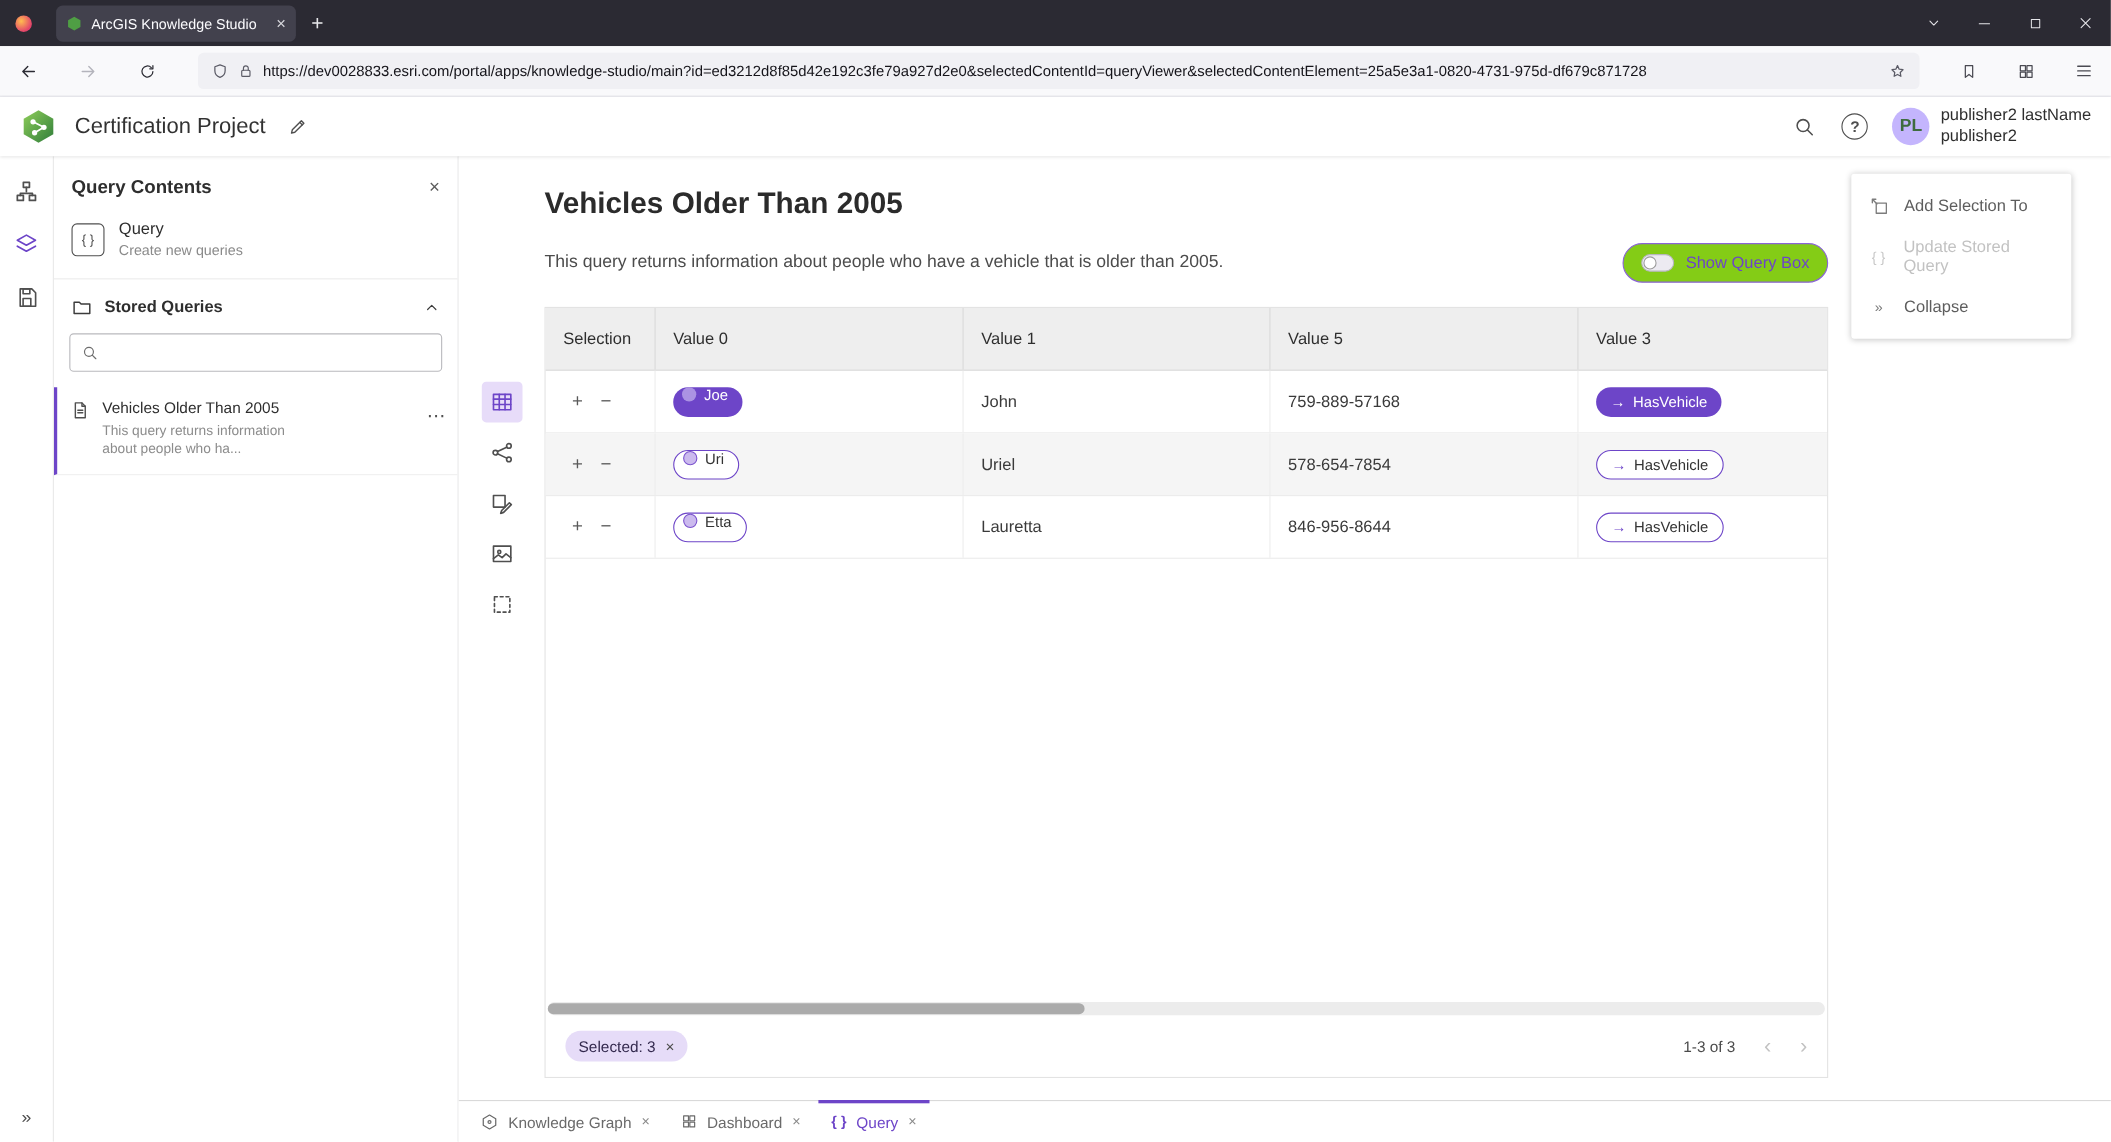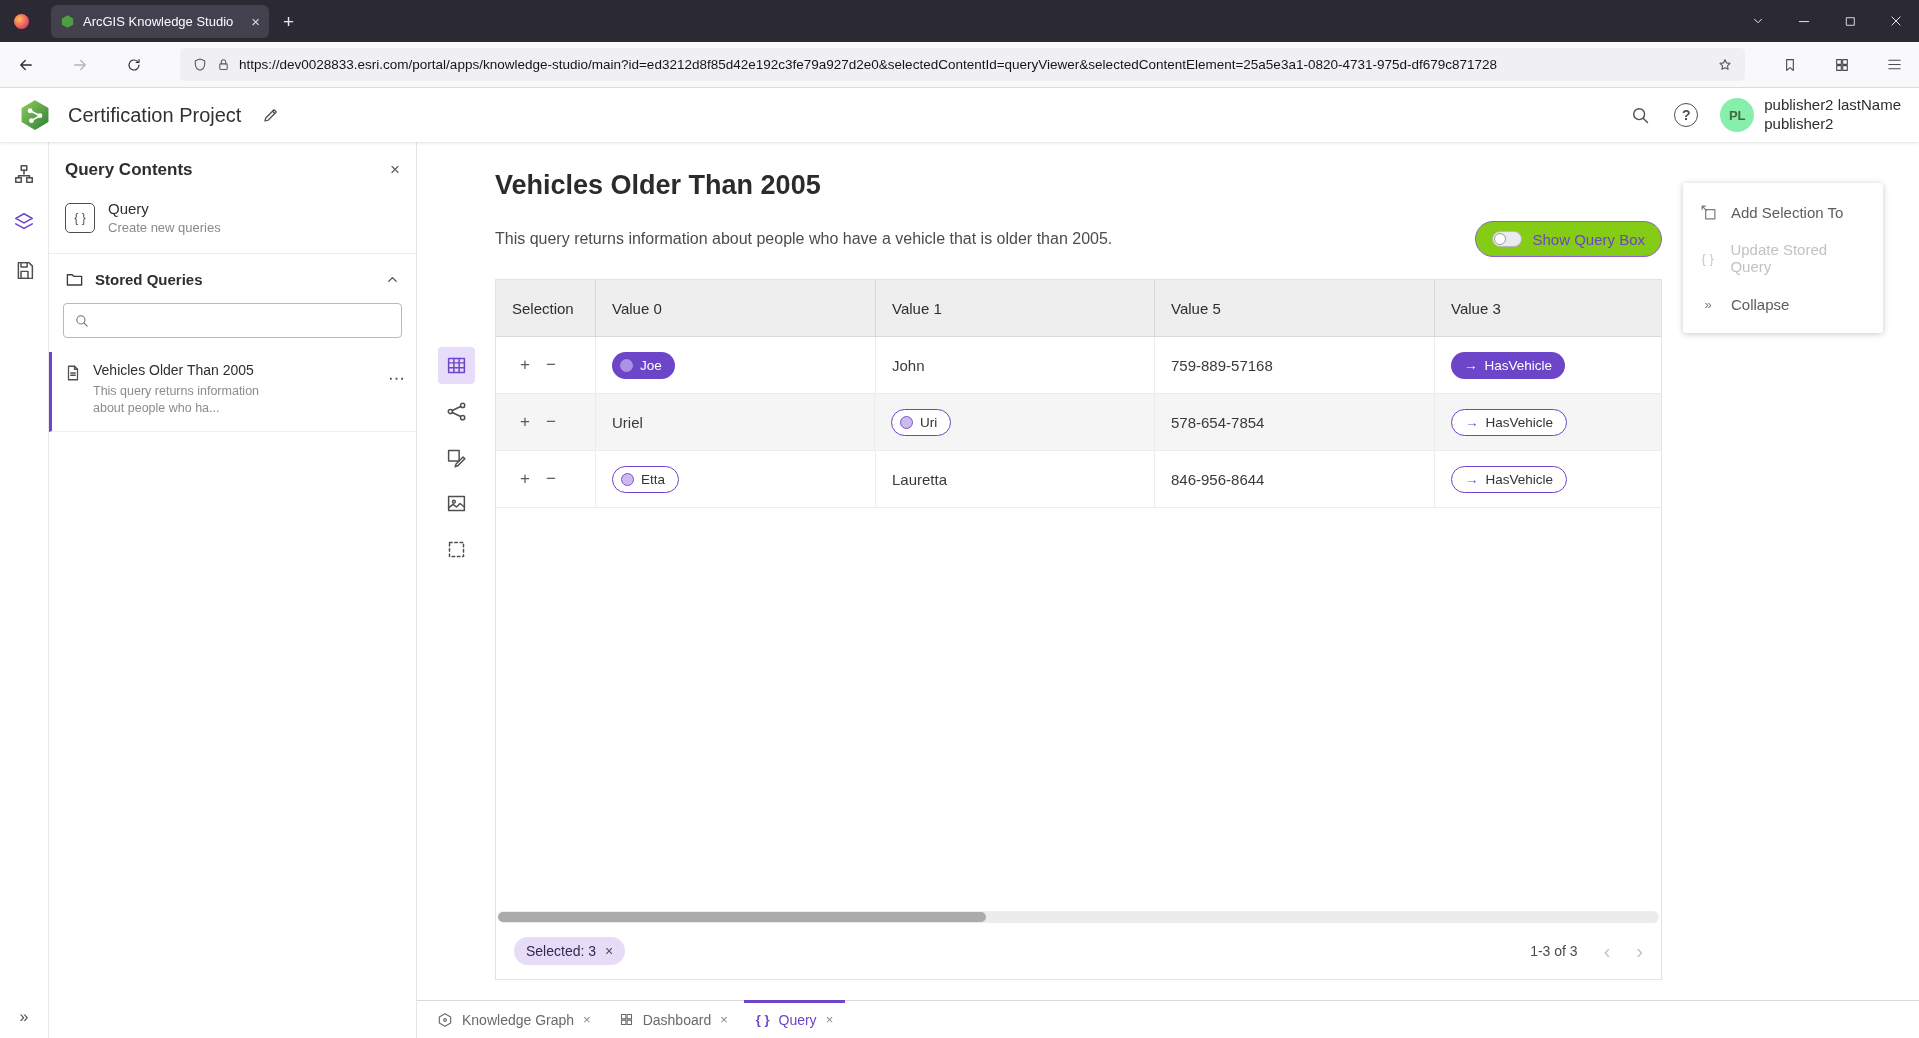--- a/index.html
+++ b/index.html
@@ -23,21 +23,21 @@
   .urlfield .url { flex:1; font-size:13.5px; color:#15141a; white-space:nowrap; overflow:hidden; }
   .toolic { width:30px; height:30px; display:flex; align-items:center; justify-content:center; color:#4a4a52; }
 
   
   .app-header { height:54px; background:#fff; display:flex; align-items:center; padding:0 18px; box-shadow:0 1px 3px rgba(0,0,0,.12); position:relative; z-index:30; flex:none; }
   .logo { width:34px; height:34px; flex:none; }
   .app-title { font-size:20px; font-weight:500; color:#323232; margin:0 12px 0 16px; }
   .hdr-ic { width:36px; height:36px; display:flex; align-items:center; justify-content:center; color:#4f4f4f; margin-left:10px; }
   .app-header .spacer { flex:1; }
   .helpcirc { width:24px; height:24px; border:1.6px solid #4f4f4f; border-radius:50%; display:flex; align-items:center; justify-content:center; font-size:14px; font-weight:700; }
-  .avatar { width:34px; height:34px; border-radius:50%; background:#86efac; color:#3f6b3f; font-size:13px; font-weight:700; display:flex; align-items:center; justify-content:center; margin:0 10px 0 16px; flex:none; }
+  .avatar { width:34px; height:34px; border-radius:50%; background:#c4b5fd; color:#3f6b3f; font-size:16px; font-weight:700; display:flex; align-items:center; justify-content:center; margin:0 10px 0 16px; flex:none; }
   .userblock { font-size:15px; color:#2e2e2e; line-height:1.25; }
 
   
   .app-body { flex:1; display:flex; min-height:0; }
   .rail { width:49px; background:#fff; border-right:1px solid #e8e8e8; display:flex; flex-direction:column; align-items:center; padding-top:20px; gap:24px; position:relative; flex:none; }
   .rail-ic { width:24px; height:24px; color:#4f4f4f; display:flex; align-items:center; justify-content:center; }
   .rail-ic.active { color:#6d45c8; }
   .rail-expand { position:absolute; bottom:12px; left:0; right:0; text-align:center; color:#4f4f4f; font-size:16px; cursor:pointer; }
 
   
@@ -78,41 +78,41 @@
 
   .table-card { flex:1; margin-right:257px; border:1px solid #e3e3e3; display:flex; flex-direction:column; min-width:0; background:#fff; }
   .thead { display:flex; background:#eeeeee; border-bottom:1px solid #d9d9d9; flex:none; }
   .th { height:56px; display:flex; align-items:center; padding-left:16px; font-size:15px; color:#2e2e2e; border-right:1px solid #d9d9d9; }
   .trow { display:flex; height:57px; border-bottom:1px solid #ececec; flex:none; font-size:15px; color:#3a3a3a; }
   .trow.alt { background:#f5f5f5; }
   .td { display:flex; align-items:center; padding-left:16px; border-right:1px solid #ededed; }
   .c0 { width:100px; flex:none; } .c1 { width:280px; flex:none; } .c2 { width:279px; flex:none; } .c3 { width:280px; flex:none; } .c4 { flex:1; border-right:none; }
   .sel-td { gap:16px; padding-left:24px; color:#5a5a5a; font-size:17px; }
   .sel-td span { cursor:pointer; }
-  .pill { display:inline-flex; align-items:center; gap:7px; height:27px; padding:0 13px 0 8px; border-radius:14px; font-size:13.5px; cursor:pointer; }
+  .pill { display:inline-flex; align-items:flex-start; gap:7px; height:27px; padding:0 13px 0 8px; border-radius:14px; font-size:13.5px; cursor:pointer; }
   .pill .dot { width:13px; height:13px; border-radius:50%; flex:none; }
   .pill.filled { background:#6d45c8; color:#fff; }
   .pill.filled .dot { background:#ab92e3; }
   .pill.outline { border:1.5px solid #6d45c8; background:#fff; color:#333; }
   .pill.outline .dot { background:#cbbaee; border:1.5px solid #7b53ce; }
   .rel-pill { display:inline-flex; align-items:center; gap:7px; height:27px; padding:0 13px; border-radius:14px; font-size:13.5px; cursor:pointer; }
   .rel-pill.filled { background:#6d45c8; color:#fff; }
   .rel-pill.outline { border:1.5px solid #6d45c8; background:#fff; color:#333; }
   .rel-pill.outline .arr { color:#6d45c8; }
   .tfill { flex:1; }
   .hscroll { height:12px; margin:0 2px; background:#ececec; border-radius:6px; position:relative; flex:none; }
   .hthumb { position:absolute; left:0; top:1px; height:10px; width:42%; background:#ababab; border-radius:5px; cursor:grab; }
   .tfooter { height:56px; display:flex; align-items:center; justify-content:space-between; padding:0 18px; flex:none; }
   .chip { display:inline-flex; align-items:center; gap:9px; background:#e6dcf8; color:#33294e; font-size:14px; height:28px; padding:0 12px; border-radius:14px; }
   .chip .x { cursor:pointer; color:#4d4d4d; font-size:14px; }
   .pager { display:flex; align-items:center; gap:26px; font-size:14px; color:#4a4a4a; }
   .pgbtn { color:#c2c2c2; font-size:20px; line-height:1; cursor:default; }
 
   
-  .ctx-menu { position:absolute; top:41px; right:36px; width:200px; background:#fff; box-shadow:0 1px 6px rgba(0,0,0,.22); border-radius:3px; padding:6px 0; z-index:40; }
+  .ctx-menu { position:absolute; top:16px; right:36px; width:200px; background:#fff; box-shadow:0 1px 6px rgba(0,0,0,.22); border-radius:3px; padding:6px 0; z-index:40; }
   .ctx-item { height:46px; display:flex; align-items:center; gap:13px; padding:0 15px; font-size:15px; color:#5d5d5d; cursor:pointer; }
   .ctx-item .ci-ic { width:20px; display:flex; justify-content:center; color:#7c7c7c; font-size:13px; }
   .ctx-item.disabled { color:#c2c2c2; cursor:default; }
   .ctx-item.disabled .ci-ic { color:#c9c9c9; }
 
   
   .bottom-tabbar { height:38px; border-top:1px solid #d9d9d9; background:#fff; display:flex; align-items:stretch; padding-left:6px; flex:none; }
   .btab2 { display:flex; align-items:center; gap:9px; padding:0 14px; font-size:14px; color:#6a6a6a; position:relative; cursor:pointer; }
   .btab2 .x { color:#8a8a8a; font-size:13px; }
   .btab2.active { color:#6d45c8; }
@@ -392,27 +392,27 @@
                   <span>HasVehicle</span>
                 </span>
               </div>
           </div>
 
           <div class="trow alt">
             <div class="td c0 sel-td">
                 <span>+</span>
                 <span>−</span>
               </div>
-            <div class="td c2">Uriel</div>
             <div class="td c1">
                 <span class="pill outline">
                   <span class="dot"></span>
                   <span>Uri</span>
                 </span>
               </div>
+            <div class="td c2">Uriel</div>
             <div class="td c3">578-654-7854</div>
             <div class="td c4">
                 <span class="rel-pill outline">
                   <span class="arr">→</span>
                   <span>HasVehicle</span>
                 </span>
               </div>
           </div>
 
           <div class="trow">

